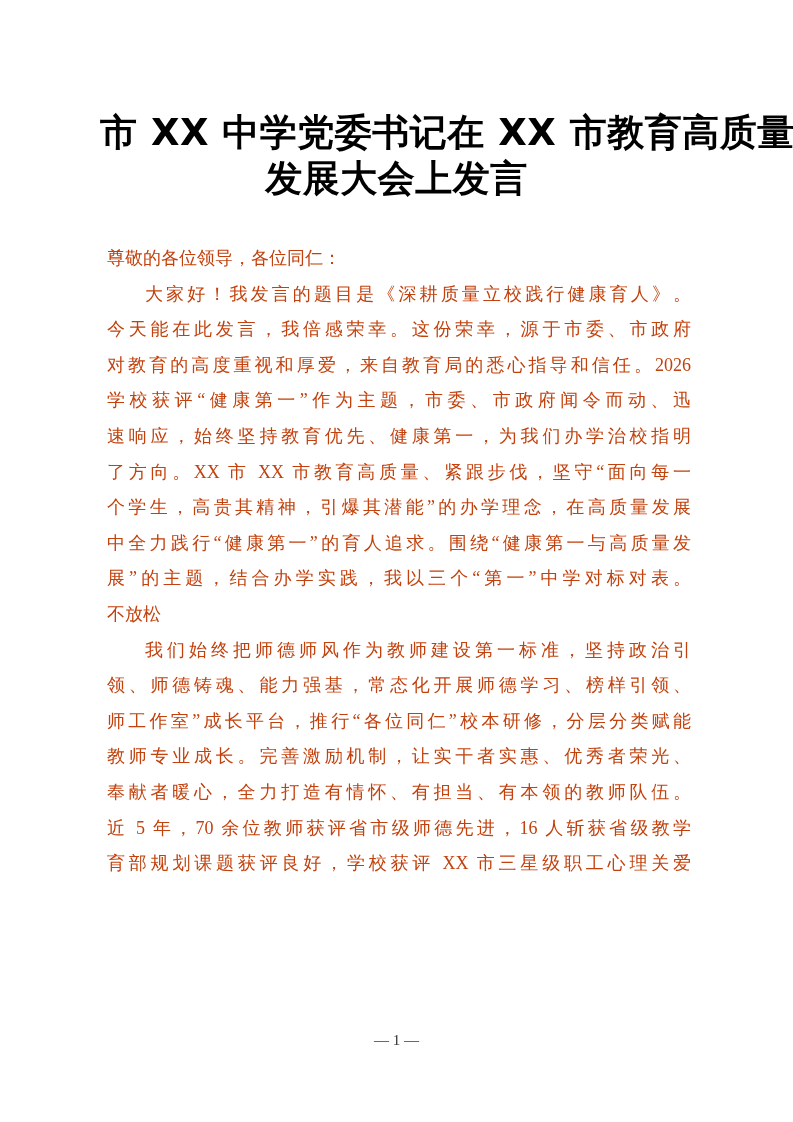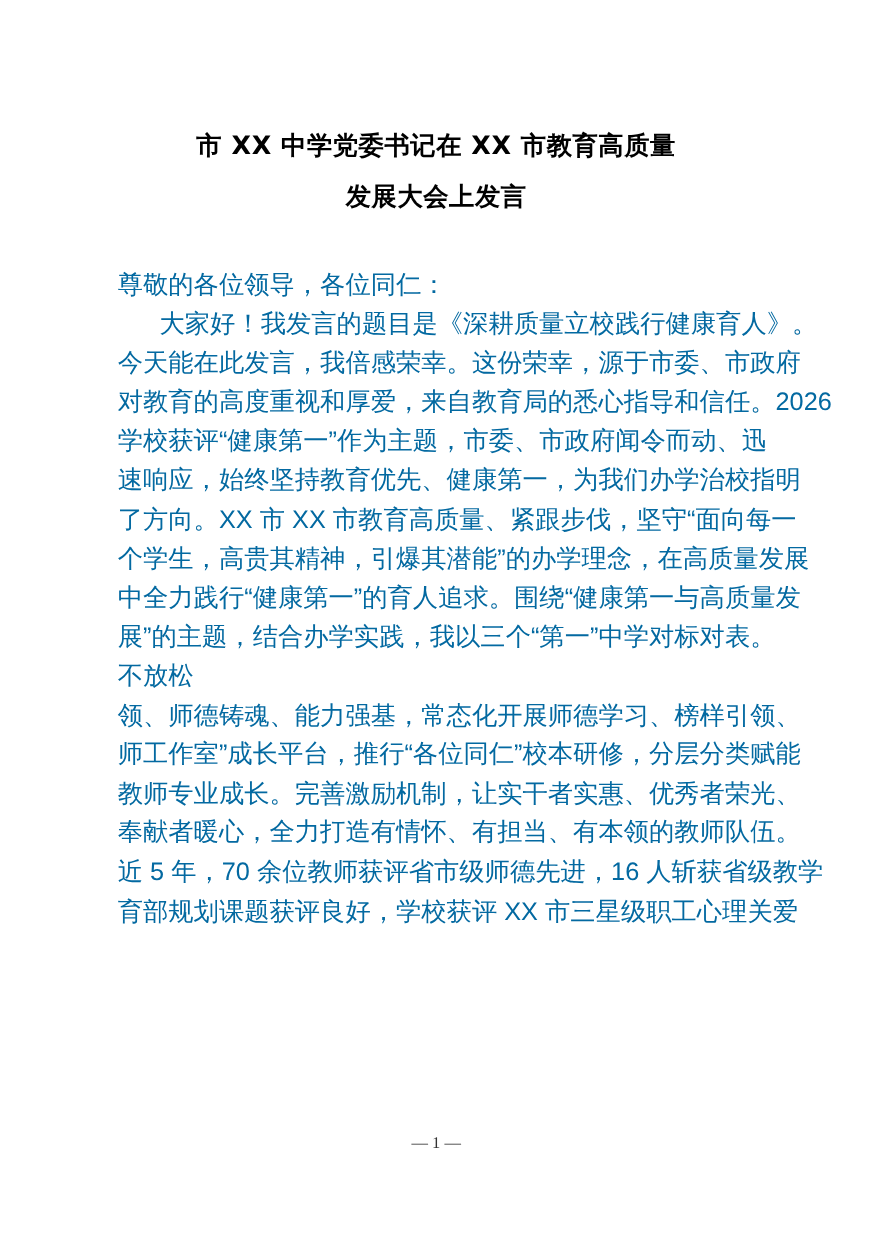--- a/index.html
+++ b/index.html
@@ -23,35 +23,35 @@
       background: #ffffff;
     }
     .title {
       position: absolute;
       left: 100px;
       top: 110px;
       width: 593px;
       text-align: center;
       font-family: "DejaVu Sans", "Liberation Sans", sans-serif;
       font-weight: bold;
-      font-size: 23px;
+      font-size: 37px;
       line-height: 46px;
       letter-spacing: 0.5px;
       color: #000000;
     }
     .title .line { display: block; white-space: nowrap; }
     .body-text {
       position: absolute;
       left: 107px;
       top: 241px;
       width: 584px;
-      font-family: Liberation Sans, sans-serif;
-      font-size: 23px;
+      font-family: Liberation Serif, serif;
+      font-size: 18px;
       line-height: 35.6px;
-      color: #0369a1;
+      color: #c2410c;
     }
     .body-text .ln {
       display: block;
       white-space: nowrap;
       text-align: justify;
       text-align-last: justify;
       height: 35.6px;
     }
     .body-text .ln.short { text-align-last: left; }
     .body-text .ln.indent { padding-left: 38px; }
@@ -85,20 +85,21 @@
     <span class="ln">对教育的高度重视和厚爱，来自教育局的悉心指导和信任。2026</span>
     <span class="ln">学校获评“健康第一”作为主题，市委、市政府闻令而动、迅</span>
     <span class="ln">速响应，始终坚持教育优先、健康第一，为我们办学治校指明</span>
     <span class="ln">了方向。XX 市 XX 市教育高质量、紧跟步伐，坚守“面向每一</span>
     <span class="ln">个学生，高贵其精神，引爆其潜能”的办学理念，在高质量发展</span>
     <span class="ln">中全力践行“健康第一”的育人追求。围绕“健康第一与高质量发</span>
     <span class="ln">展”的主题，结合办学实践，我以三个“第一”中学对标对表。</span>
 
     <span class="ln short">不放松</span>
 
+    <span class="ln indent">我们始终把师德师风作为教师建设第一标准，坚持政治引</span>
     <span class="ln">领、师德铸魂、能力强基，常态化开展师德学习、榜样引领、</span>
     <span class="ln">师工作室”成长平台，推行“各位同仁”校本研修，分层分类赋能</span>
     <span class="ln">教师专业成长。完善激励机制，让实干者实惠、优秀者荣光、</span>
     <span class="ln">奉献者暖心，全力打造有情怀、有担当、有本领的教师队伍。</span>
     <span class="ln">近 5 年，70 余位教师获评省市级师德先进，16 人斩获省级教学</span>
     <span class="ln">育部规划课题获评良好，学校获评 XX 市三星级职工心理关爱</span>
   </div>
 
   <div class="footer-pagenum">— 1 —</div>
 </div>

